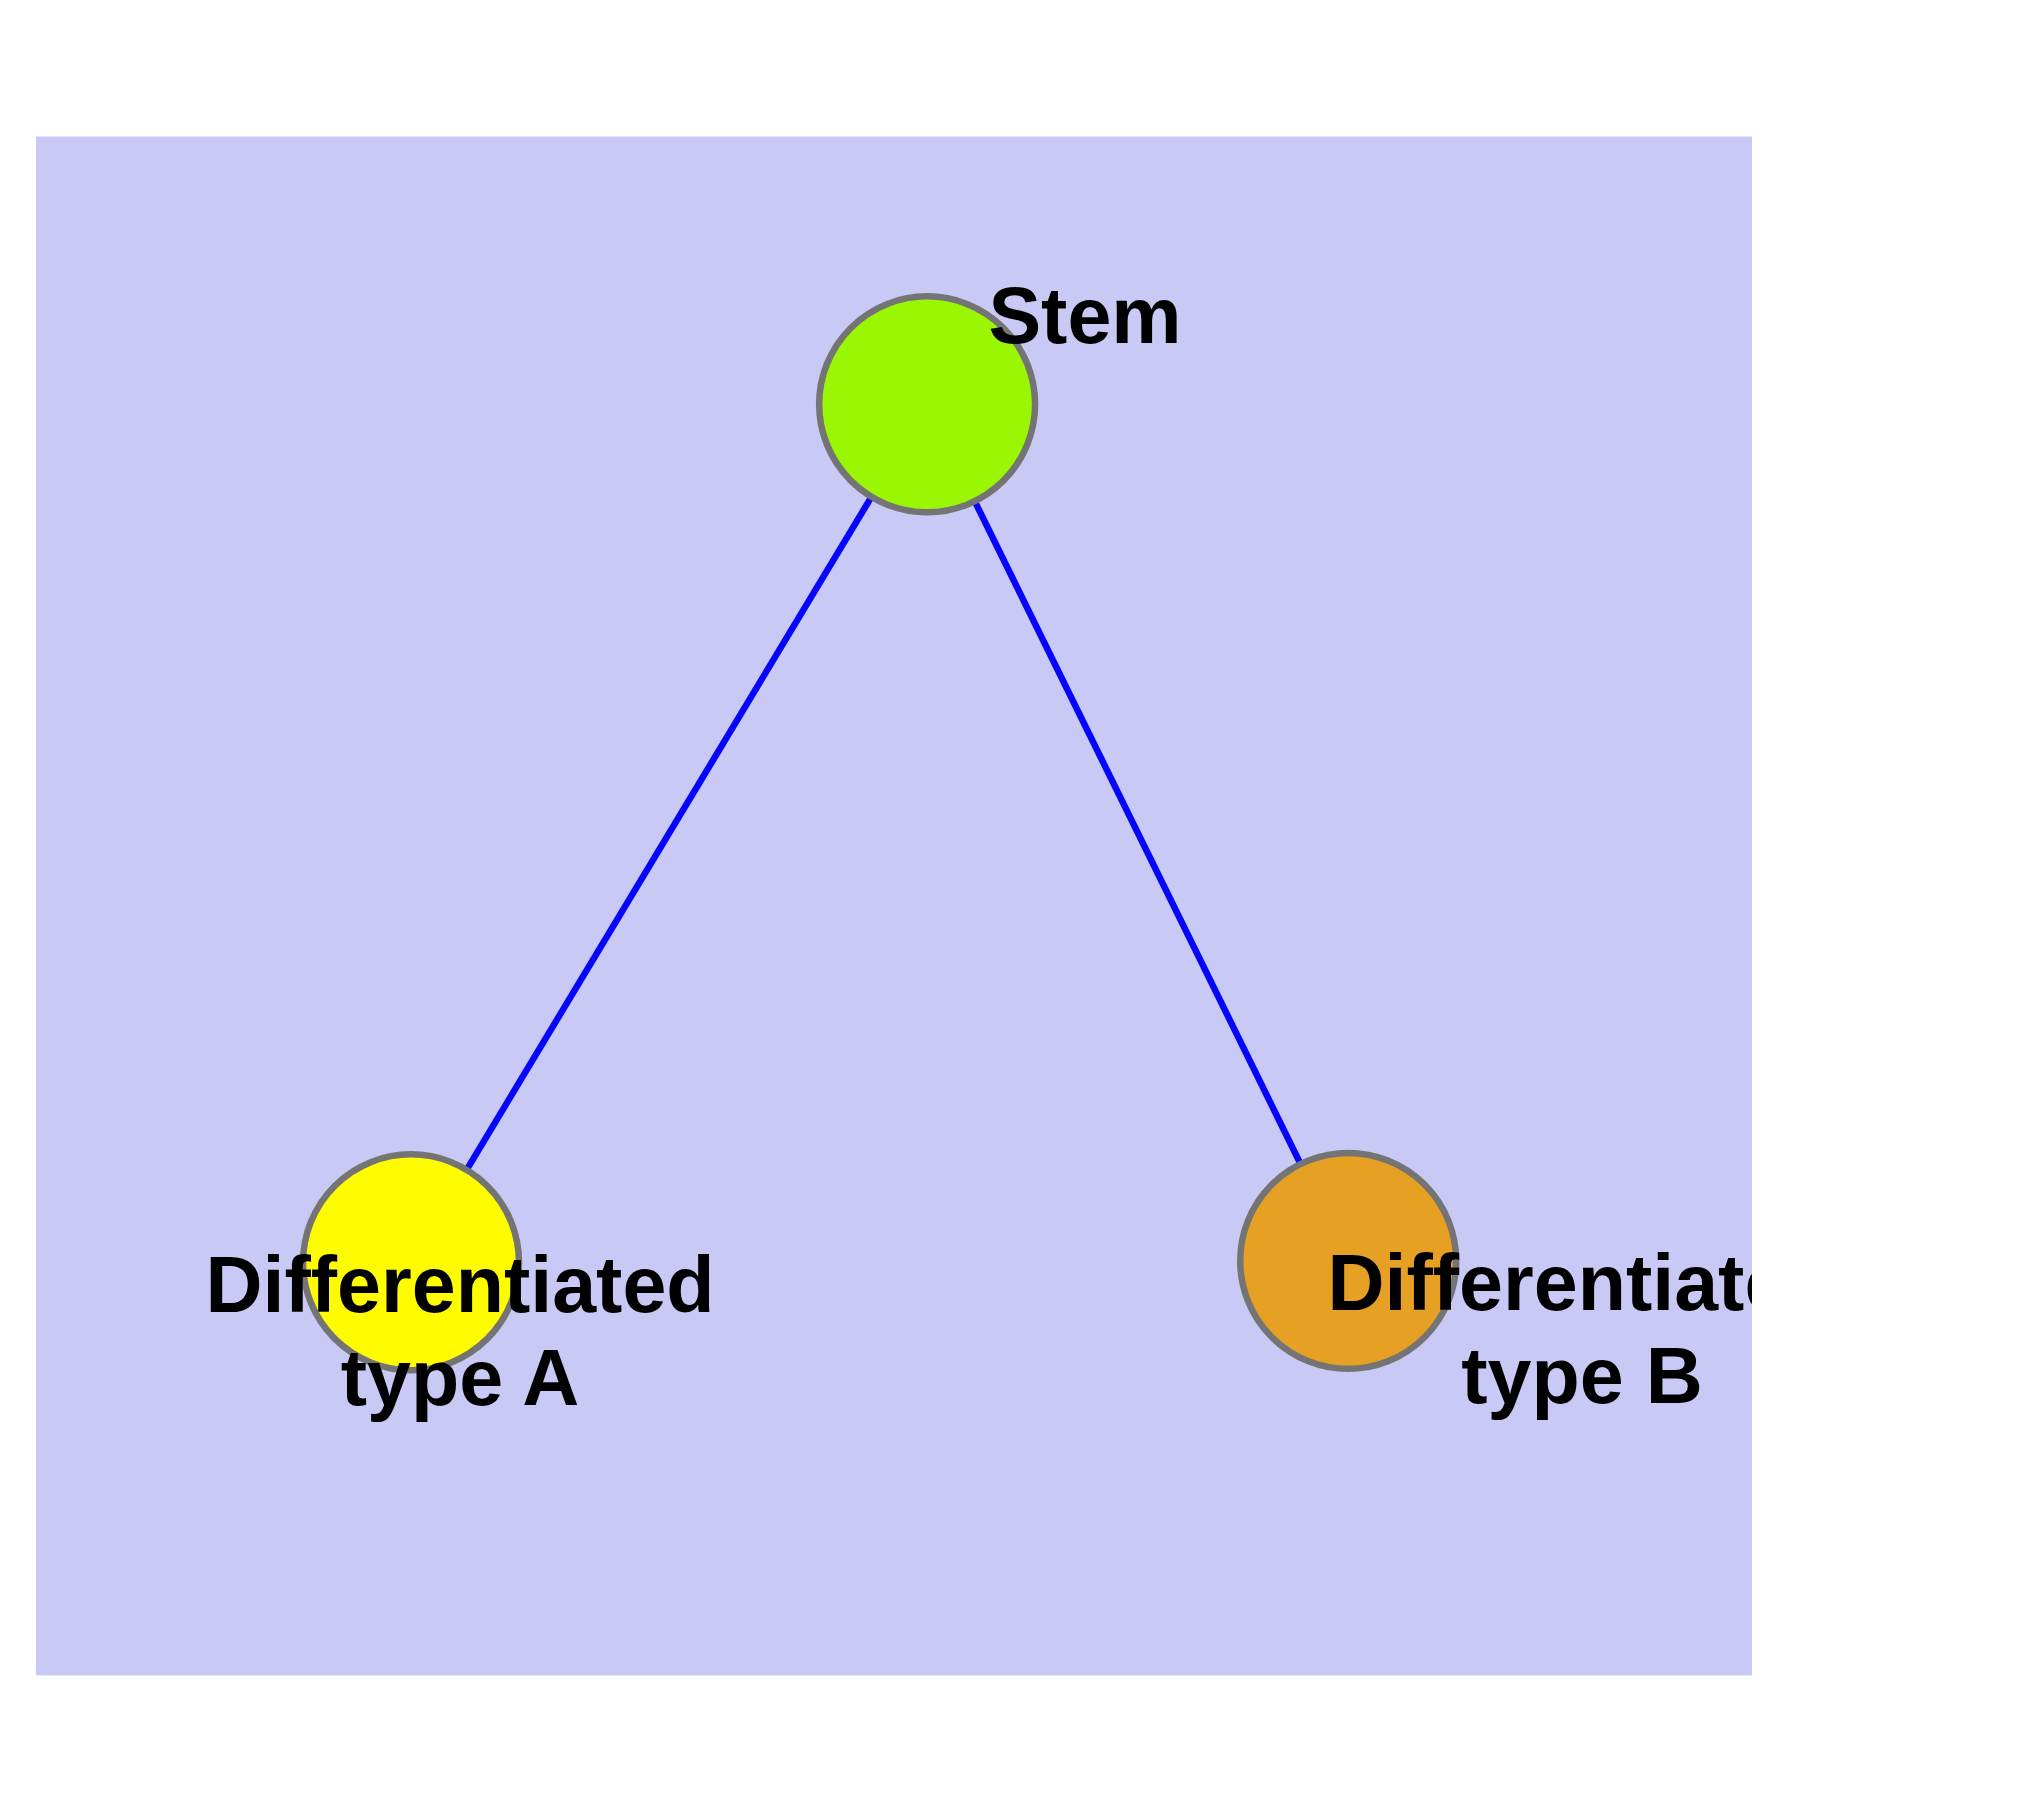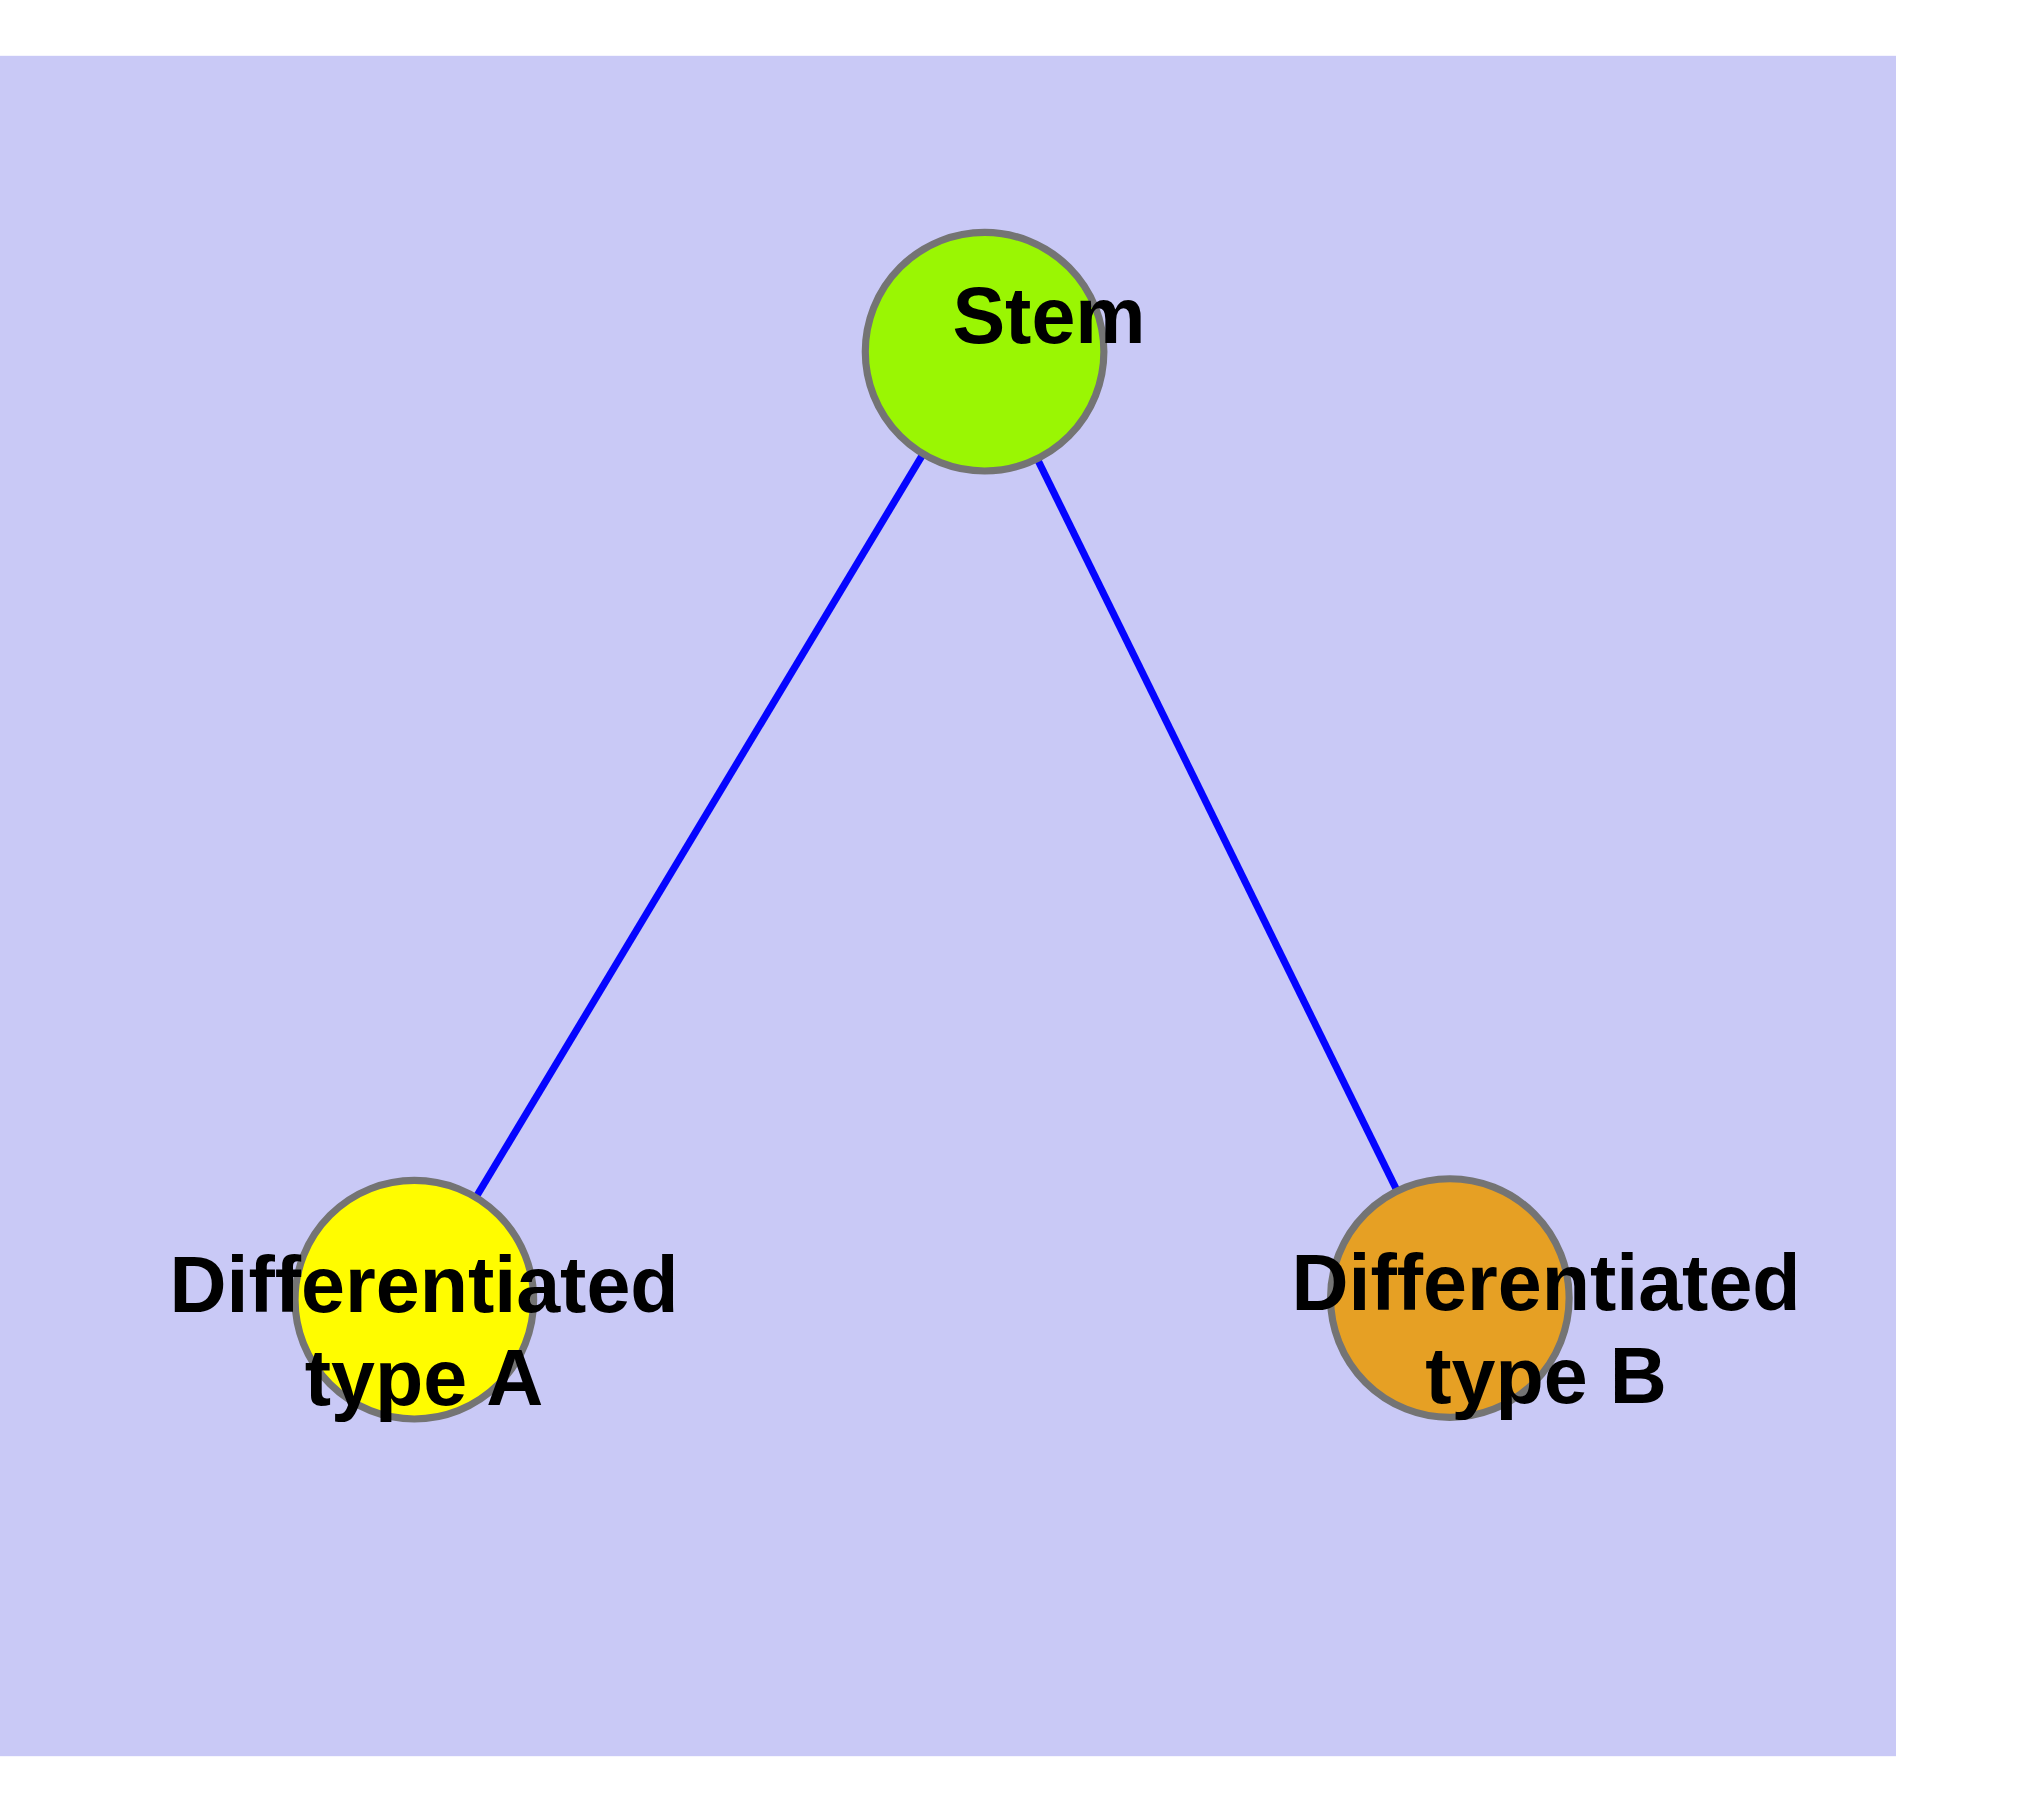--- a/index.html
+++ b/index.html
@@ -2,24 +2,25 @@
 <html style="font-size:13.6px"><head>
 <meta charset="utf-8">
 <style>
   html, body {
     margin: 0;
     padding: 0;
     background: #ffffff;
   }
   .stage {
     position: relative;
-    width: 1896px;
+    width: 1716px;
     height: 1812px;
     overflow: hidden;
     font-family: "Liberation Sans", sans-serif;
+    margin-left: 36px;
   }
   .graph-svg {
     position: absolute;
     inset: 0;
     width: 100%;
     height: 100%;
     display: block;
   }
   .edge {
     stroke-width: 9;

